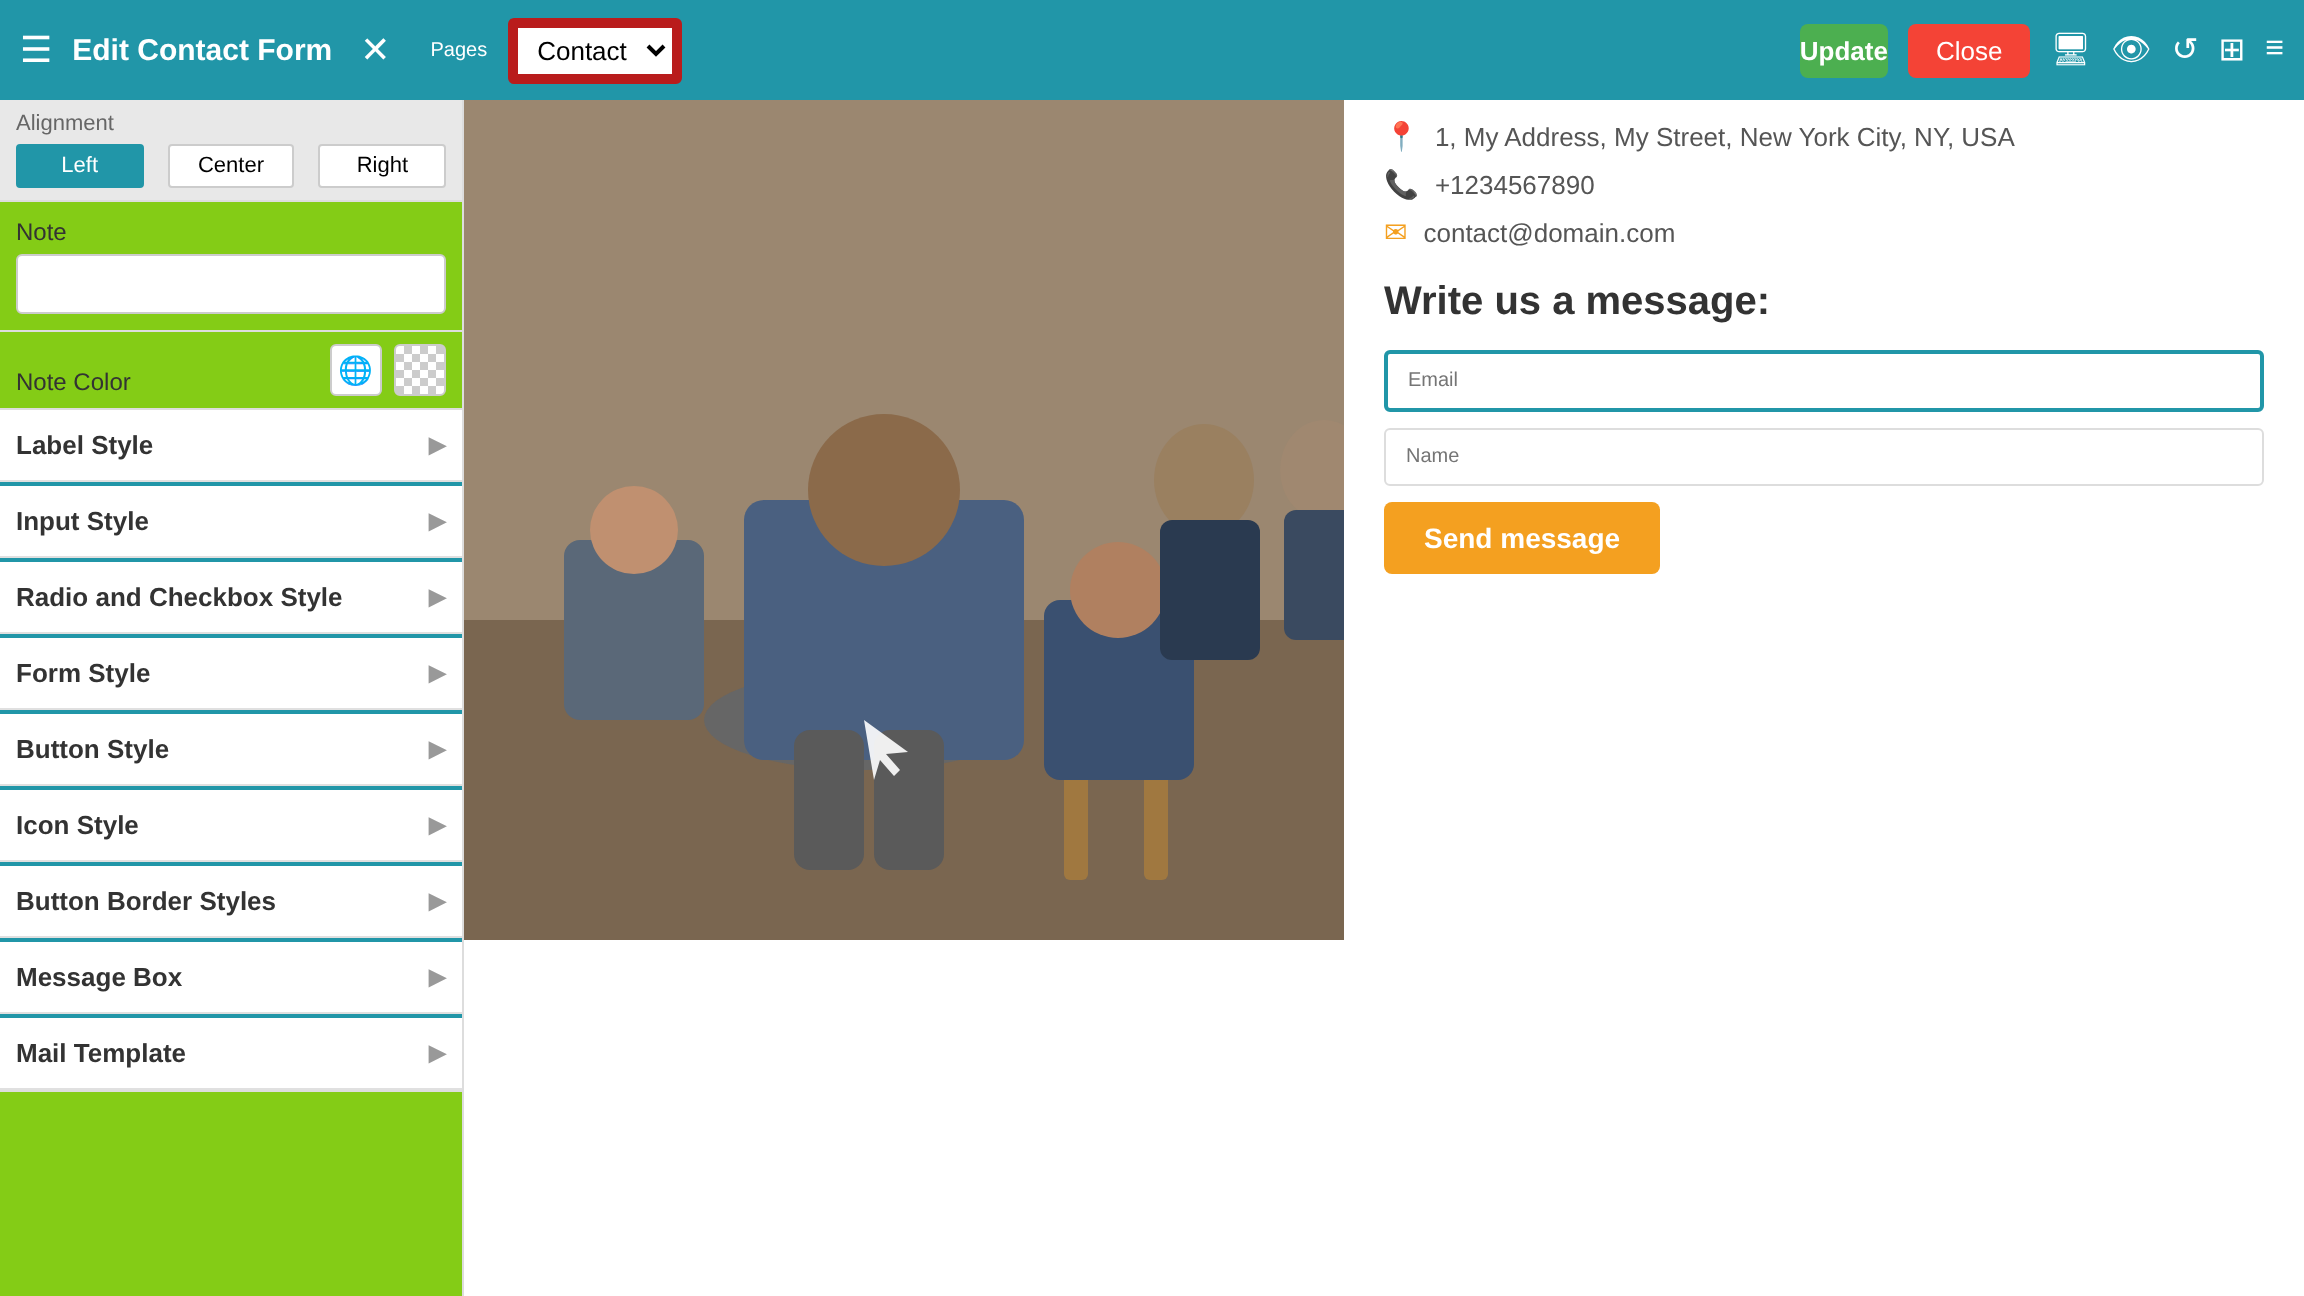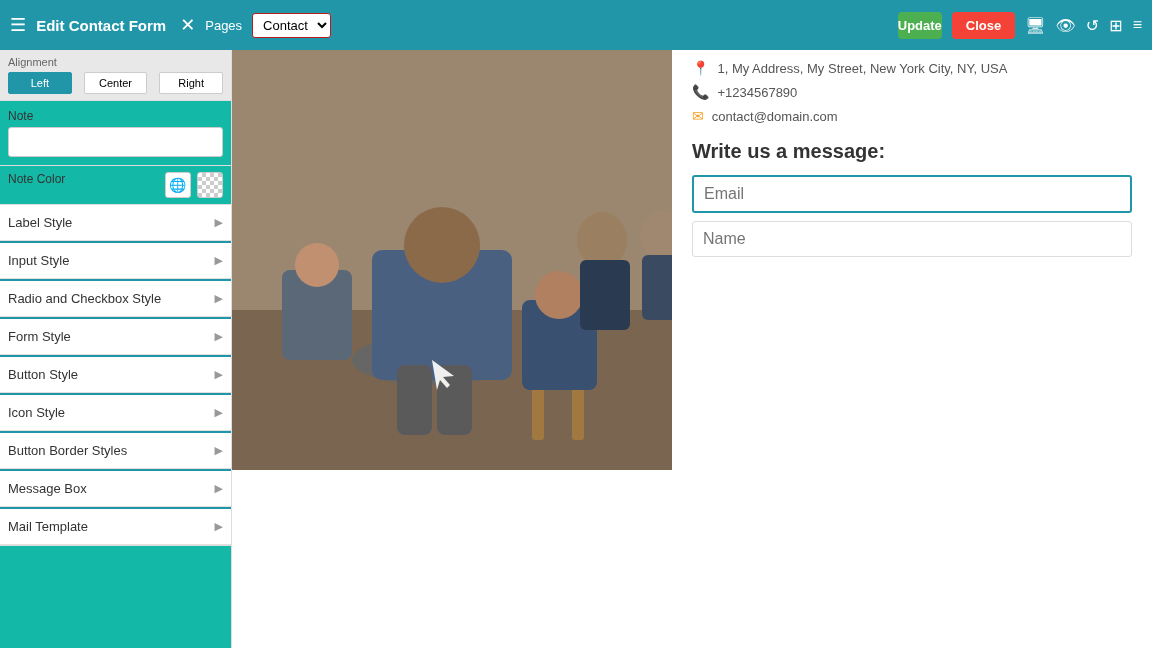--- a/index.html
+++ b/index.html
@@ -13,24 +13,24 @@
       height: 50px;
       padding: 0 10px;
       gap: 10px;
       position: fixed;
       top: 0; left: 0; right: 0;
       z-index: 100;
     }
     .hamburger-icon { color: white; font-size: 18px; cursor: pointer; }
     .header-title { color: white; font-weight: bold; font-size: 15px; flex-shrink: 0; }
     .close-x { color: white; font-size: 18px; cursor: pointer; margin-left: 4px; }
-    .pages-label { color: white; font-size: 13px; }
+    .pages-label { color: white; margin-left: 10px; font-size: 10px; }
     .pages-select {
       background: white;
-      border: 1px solid #b91c1c;
+      border: 5px solid #b91c1c;
       border-radius: 3px;
       padding: 3px 6px;
       font-size: 13px;
       cursor: pointer;
     }
     .header-spacer { flex: 1; }
     .btn-update {
       background: #4caf50;
       color: white;
       border: none;
@@ -41,36 +41,36 @@
       font-weight: bold;
     }
     .btn-close {
       background: #f44336;
       color: white;
       border: none;
       border-radius: 4px;
       padding: 6px 14px;
       font-size: 13px;
       cursor: pointer;
-      font-weight: bold;
+      font-weight: normal;
     }
     .header-icons { display: flex; gap: 10px; align-items: center; color: white; font-size: 16px; }
     .header-icon { cursor: pointer; }
 
     
     .main-layout {
       display: flex;
       margin-top: 50px;
       height: calc(648px - 50px);
     }
 
     
     .left-panel {
       width: 232px;
-      background: #14b8a6;
+      background: #84cc16;
       border-right: 1px solid #ddd;
       overflow-y: auto;
       flex-shrink: 0;
     }
 
     .alignment-section {
       padding: 6px 8px;
       background: #e8e8e8;
       border-bottom: 1px solid #ddd;
     }
@@ -98,21 +98,21 @@
       height: 30px;
       border: 1px solid #ccc;
       border-radius: 3px;
       padding: 4px 6px;
       font-size: 12px;
     }
 
     .note-color-section {
       padding: 6px 8px;
       display: flex;
-      align-items: flex-start;
+      align-items: flex-end;
       gap: 6px;
       border-bottom: 1px solid #ddd;
     }
     .note-color-label { font-size: 12px; color: #333; flex: 1; }
     .color-globe {
       width: 26px; height: 26px;
       border: 1px solid #ccc;
       border-radius: 3px;
       background: white;
       display: flex; align-items: center; justify-content: center;
@@ -130,20 +130,21 @@
       border-bottom: 1px solid #ddd;
     }
     .menu-item {
       display: flex;
       align-items: center;
       justify-content: space-between;
       padding: 10px 8px;
       cursor: pointer;
       border-bottom: 1px solid #e0e0e0;
       background: white;
+      font-weight: bold;
     }
     .menu-item-label { font-size: 13px; color: #333; }
     .menu-arrow { color: #999; font-size: 11px; }
     .menu-item-bar {
       height: 2px;
       background: #2196a8;
       margin: 0;
     }
 
     
@@ -203,21 +204,21 @@
       color: #333;
       margin-bottom: 12px;
     }
 
     .contact-form { display: flex; flex-direction: column; gap: 8px; }
     .form-input {
       width: 100%;
       padding: 8px 10px;
       border: 1px solid #ddd;
       border-radius: 3px;
-      font-size: 16px;
+      font-size: 10px;
       color: #999;
       outline: none;
     }
     .form-input.active-border { border-color: #2196a8; border-width: 2px; }
 
     .form-textarea {
       width: 100%;
       height: 90px;
       padding: 8px 10px;
       border: 1px solid #ddd;
@@ -410,19 +411,20 @@
             <span class="contact-icon-email">✉</span>
             <span>contact@domain.com</span>
           </div>
         </div>
 
         <div class="write-message-title">Write us a message:</div>
 
         <div class="contact-form">
           <input class="form-input active-border" type="email" placeholder="Email" style="">
           <input class="form-input" type="text" placeholder="Name" style="">
+          <button class="send-btn">Send message</button>
         </div>
       </div>
 
     </div>
   </div>
 
 </div>
 
 </body></html>

